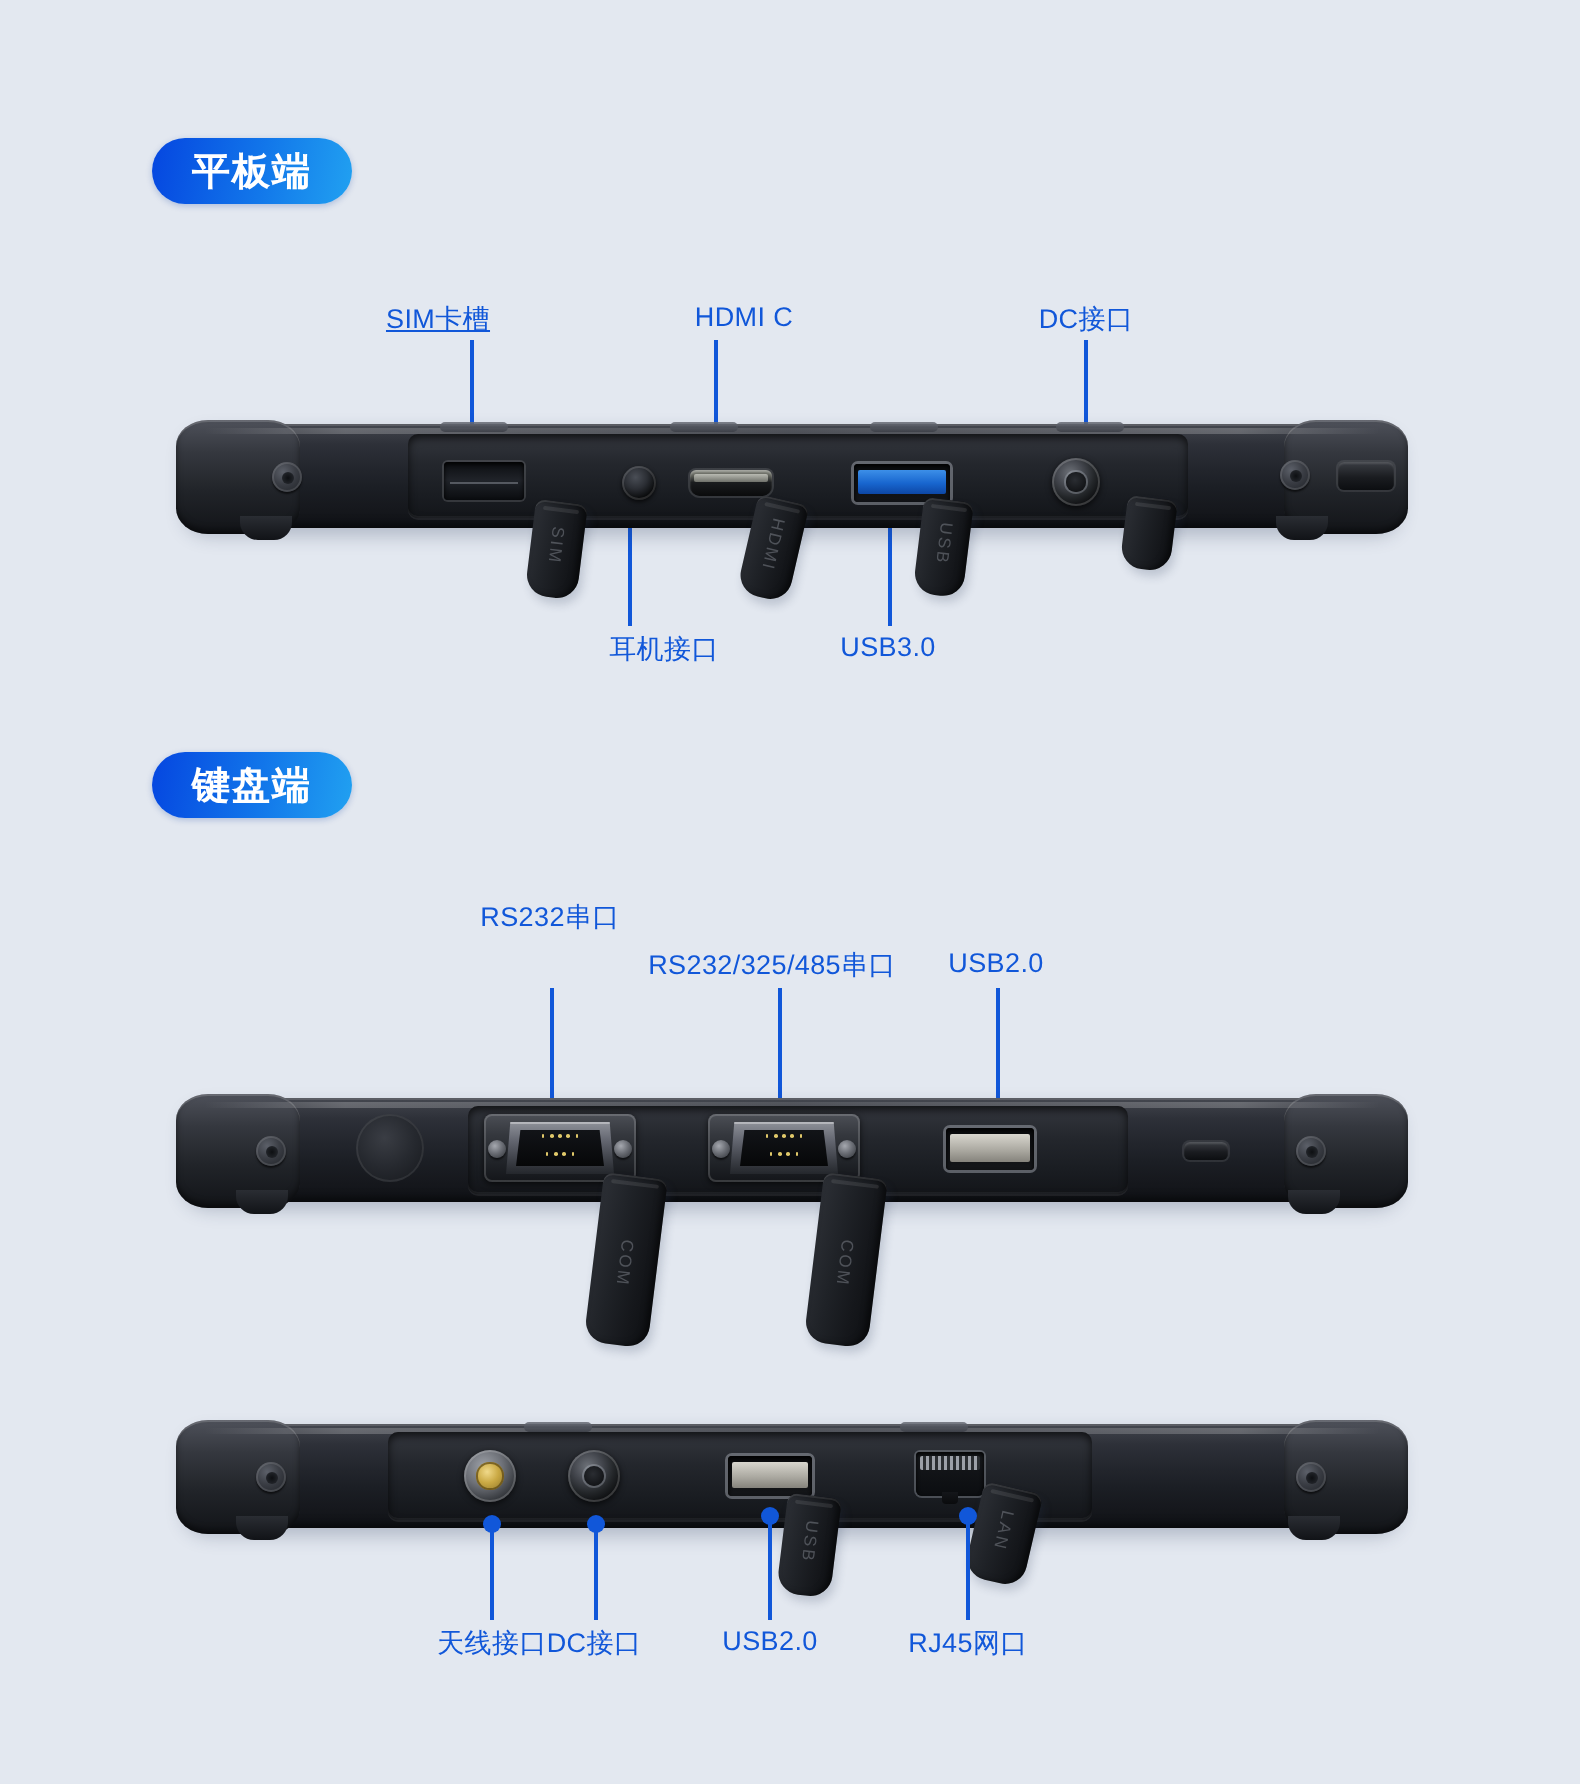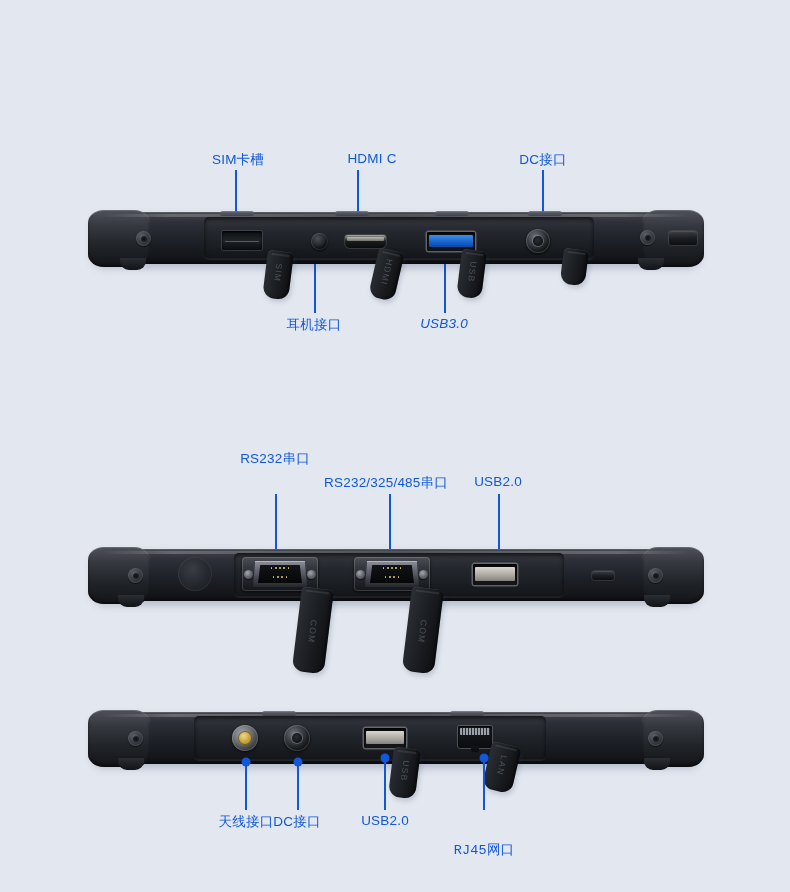--- a/index.html
+++ b/index.html
@@ -286,35 +286,36 @@
     background:rgba(255,255,255,.09);border-radius:1px;
   }
   .flap.tilt-r{transform:rotate(7deg);transform-origin:top center;}
   .flap.tilt-r2{transform:rotate(13deg);transform-origin:top center;}
 </style>
 </head>
 <body>
 
 <div class="stage">
 
-
-  <div class="lbl ctr" style="left:238px;top:151px;">SIM卡槽</div>
+  <div class="badge" style="left:76px;top:69px;">平板端</div>
+
+  <div class="lbl ctr" style="left:219px;top:151px;text-decoration:underline;">SIM卡槽</div>
   <div class="lbl ctr" style="left:372px;top:151px;">HDMI C</div>
   <div class="lbl ctr" style="left:543px;top:151px;">DC接口</div>
 
   <div class="leader" style="left:235px;top:170px;height:67px;"></div>
   <div class="leader" style="left:357px;top:170px;height:62px;"></div>
   <div class="leader" style="left:542px;top:170px;height:63px;"></div>
 
   <div class="dot" style="left:236px;top:238px;"></div>
   <div class="dot" style="left:358px;top:233px;"></div>
   <div class="dot" style="left:543px;top:234px;"></div>
 
-  <div class="lbl ctr" style="left:314px;top:316px;">耳机接口</div>
-  <div class="lbl ctr" style="left:444px;top:316px;font-style:italic;">USB3.0</div>
+  <div class="lbl ctr" style="left:332px;top:316px;">耳机接口</div>
+  <div class="lbl ctr" style="left:444px;top:316px;">USB3.0</div>
 
   <div class="leader" style="left:314px;top:253px;height:60px;"></div>
   <div class="leader" style="left:444px;top:250px;height:63px;"></div>
 
   <div class="dot" style="left:315px;top:252px;"></div>
   <div class="dot" style="left:445px;top:250px;"></div>
 
   <div class="device" style="left:92px;top:212px;width:608px;height:52px;">
     <div class="body"></div>
     <div class="cap l"></div>
@@ -352,20 +353,21 @@
     <span class="emb">HDMI</span>
   </div>
   <div class="flap tilt-r" style="left:462px;top:250px;width:25px;height:48px;">
     <div class="hinge"></div>
     <span class="emb">USB</span>
   </div>
   <div class="flap tilt-r" style="left:564px;top:249px;width:25px;height:36px;">
     <div class="hinge"></div>
   </div>
 
+  <div class="badge" style="left:76px;top:376px;">键盘端</div>
 
   <div class="lbl ctr" style="left:275px;top:450px;">RS232串口</div>
   <div class="lbl ctr" style="left:386px;top:474px;">RS232/325/485串口</div>
   <div class="lbl ctr" style="left:498px;top:474px;">USB2.0</div>
 
   <div class="leader" style="left:275px;top:494px;height:78px;"></div>
   <div class="leader" style="left:389px;top:494px;height:78px;"></div>
   <div class="leader" style="left:498px;top:494px;height:72px;"></div>
 
   <div class="dot" style="left:276px;top:570px;"></div>
@@ -482,15 +484,15 @@
   <div class="dot" style="left:484px;top:758px;"></div>
 
   <div class="leader" style="left:245px;top:764px;height:46px;"></div>
   <div class="leader" style="left:297px;top:764px;height:46px;"></div>
   <div class="leader" style="left:384px;top:760px;height:50px;"></div>
   <div class="leader" style="left:483px;top:760px;height:50px;"></div>
 
   <div class="lbl ctr" style="left:246px;top:813px;">天线接口</div>
   <div class="lbl ctr" style="left:297px;top:813px;">DC接口</div>
   <div class="lbl ctr" style="left:385px;top:813px;">USB2.0</div>
-  <div class="lbl ctr" style="left:484px;top:841px;font-family:Liberation Mono, monospace;">RJ45网口</div>
+  <div class="lbl ctr" style="left:484px;top:813px;">RJ45网口</div>
 
 </div>
 
 </body></html>

